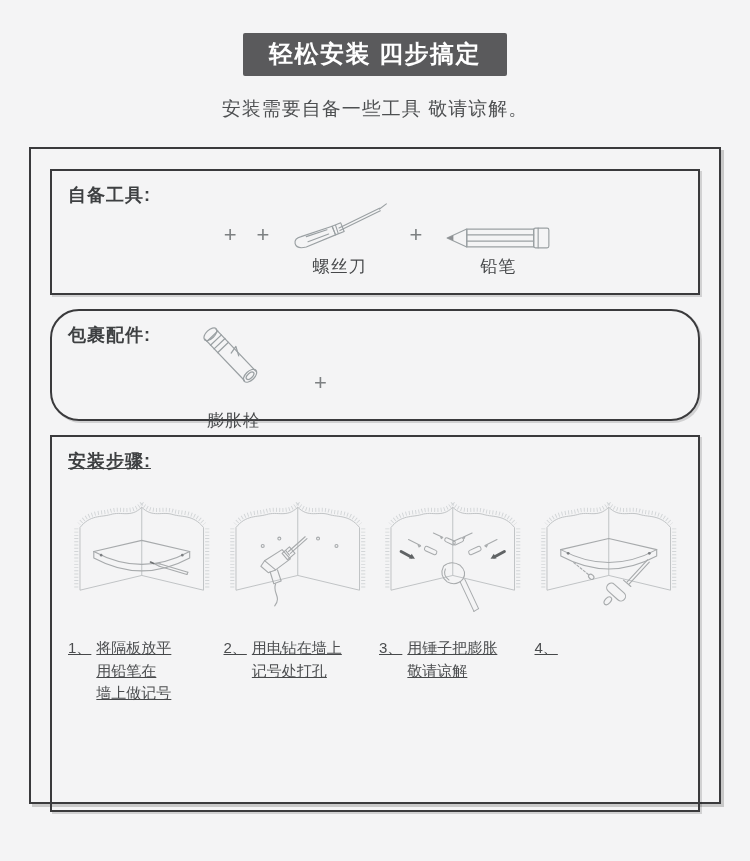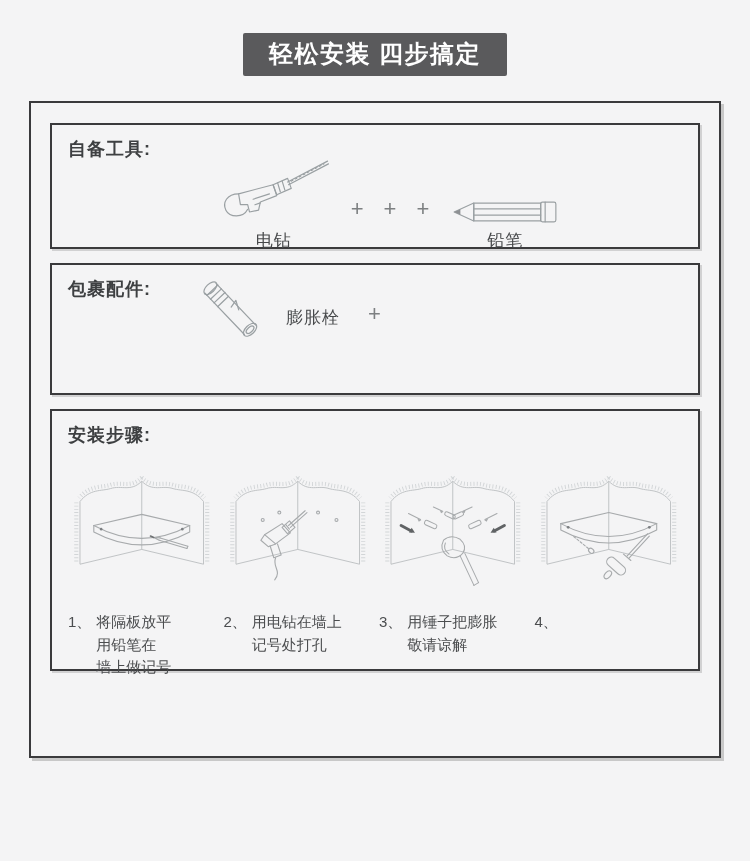--- a/index.html
+++ b/index.html
@@ -25,36 +25,36 @@
     margin:25px auto 12px; width:692px; height:657px;
     border:2px solid #3a3a3c; box-shadow:3px 3px 0 rgba(0,0,0,0.18);
     padding:20px 19px;
   }
   .box {
     border:2px solid #3a3a3c; box-shadow:2px 2px 0 rgba(0,0,0,0.14);
     width:100%; padding:12px 16px; position:relative;
   }
   .box-label { font-size:18px; font-weight:bold; color:#3e4042; letter-spacing:1px; }
   .tools-box { height:126px; }
-  .acc-box   { height:132px; margin-top:14px; }
-  .steps-box { height:262px; margin-top:14px; }
+  .acc-box   { height:112px; margin-top:14px;border-radius:29px; }
+  .steps-box { height:377px; margin-top:14px;text-decoration:underline; }
   
   .tools-row {
     display:flex; align-items:flex-end; justify-content:center;
     gap:16px; margin-top:-10px; padding-left:28px;
   }
   .tool { display:flex; flex-direction:column; align-items:center; }
   .tool-label { font-size:17px; color:#46484a; margin-top:-4px; letter-spacing:1px; }
   .plus { font-size:22px; color:#7d8082; margin:0 2px 30px; }
   
   .acc-row {
     position:absolute; left:130px; top:6px;
     display:flex; align-items:flex-end; gap:26px;
   }
-  .acc { display:flex; flex-direction:row; align-items:center;text-align:center; }
+  .acc { display:flex; flex-direction:column; align-items:center;text-align:center; }
   .acc-label { font-size:17px; color:#46484a; margin-top:0; letter-spacing:1px; }
   .acc-row .plus { margin-bottom:36px; }
   
   .steps-grid {
     display:grid; grid-template-columns:repeat(4,1fr);
     gap:8px; margin-top:14px;
   }
   .step { display:flex; flex-direction:column; }
   .illus { width:100%; height:140px; }
   .cap { display:flex; margin-top:10px; font-size:15px; color:#4b4d4f; line-height:1.5; }
@@ -77,50 +77,49 @@
       <path d="M80,14 C92,26 102,18 114,22 C124,25 136,22 147,36"></path>
       <path d="M13,36 L13,104 L80,88"></path>
       <path d="M147,36 L147,104 L80,88"></path>
     </g>
   </symbol>
 </svg>
 
 <div class="page">
 
   <div class="badge">轻松安装 四步搞定</div>
+  <div class="subtitle">安装需要自备一些工具 敬请谅解。</div>
 
   <div class="outer-box">
 
     <section class="box tools-box">
       <div class="box-label">自备工具:</div>
       <div class="tools-row">
 
+
+        <span class="plus">+</span>
+
+
+        <span class="plus">+</span>
+
         <div class="tool">
-          <svg width="118" height="82" viewBox="0 0 130 88">
+          <svg width="104" height="62" viewBox="0 0 120 72">
             <g fill="none" stroke="#9aa0a3" stroke-width="1.3" stroke-linecap="round" stroke-linejoin="round">
-              <line x1="80" y1="33" x2="124" y2="10"></line>
-              <line x1="81" y1="36" x2="125" y2="13"></line>
-              <path d="M84,32 l36,-19" stroke-dasharray="2 3"></path>
-              <path d="M64,36 L80,29 L84,40 L68,47 Z"></path>
-              <line x1="69" y1="34" x2="72" y2="44"></line>
-              <line x1="74" y1="32" x2="77" y2="42"></line>
-              <path d="M26,46 L64,36 L68,48 L50,55 L48,64 L38,66 L36,58 L28,58 Z"></path>
-              <path d="M26,46 C13,46 8,56 12,64 C16,72 31,73 36,63"></path>
-              <line x1="42" y1="52" x2="60" y2="46"></line>
-              <line x1="44" y1="58" x2="50" y2="56"></line>
-            </g>
-          </svg>
-          <span class="tool-label">电钻</span>
-        </div>
-
-        <span class="plus">+</span>
-
-
-        <span class="plus">+</span>
-
+              <line x1="60" y1="36" x2="107" y2="13"></line>
+              <line x1="61" y1="39" x2="108" y2="16"></line>
+              <line x1="107" y1="14" x2="115" y2="8"></line>
+              <path d="M52,34 L62,30 L66,40 L56,44 Z"></path>
+              <line x1="56" y1="33" x2="59" y2="42"></line>
+              <path d="M16,46 L52,34 L56,44 L22,58 Q11,61 9,54 Q8,48 16,46 Z"></path>
+              <line x1="22" y1="46" x2="46" y2="38"></line>
+              <line x1="24" y1="52" x2="48" y2="43"></line>
+            </g>
+          </svg>
+          <span class="tool-label">螺丝刀</span>
+        </div>
 
         <span class="plus">+</span>
 
         <div class="tool">
           <svg width="116" height="42" viewBox="0 0 130 46">
             <g fill="none" stroke="#9aa0a3" stroke-width="1.3" stroke-linecap="round" stroke-linejoin="round">
               <path d="M8,23 L30,13 L30,33 Z"></path>
               <path d="M8,23 L15,20 L15,26 Z" fill="#8d9093" stroke="none"></path>
               <rect x="30" y="13" width="75" height="20"></rect>
               <line x1="30" y1="19.5" x2="105" y2="19.5"></line>

